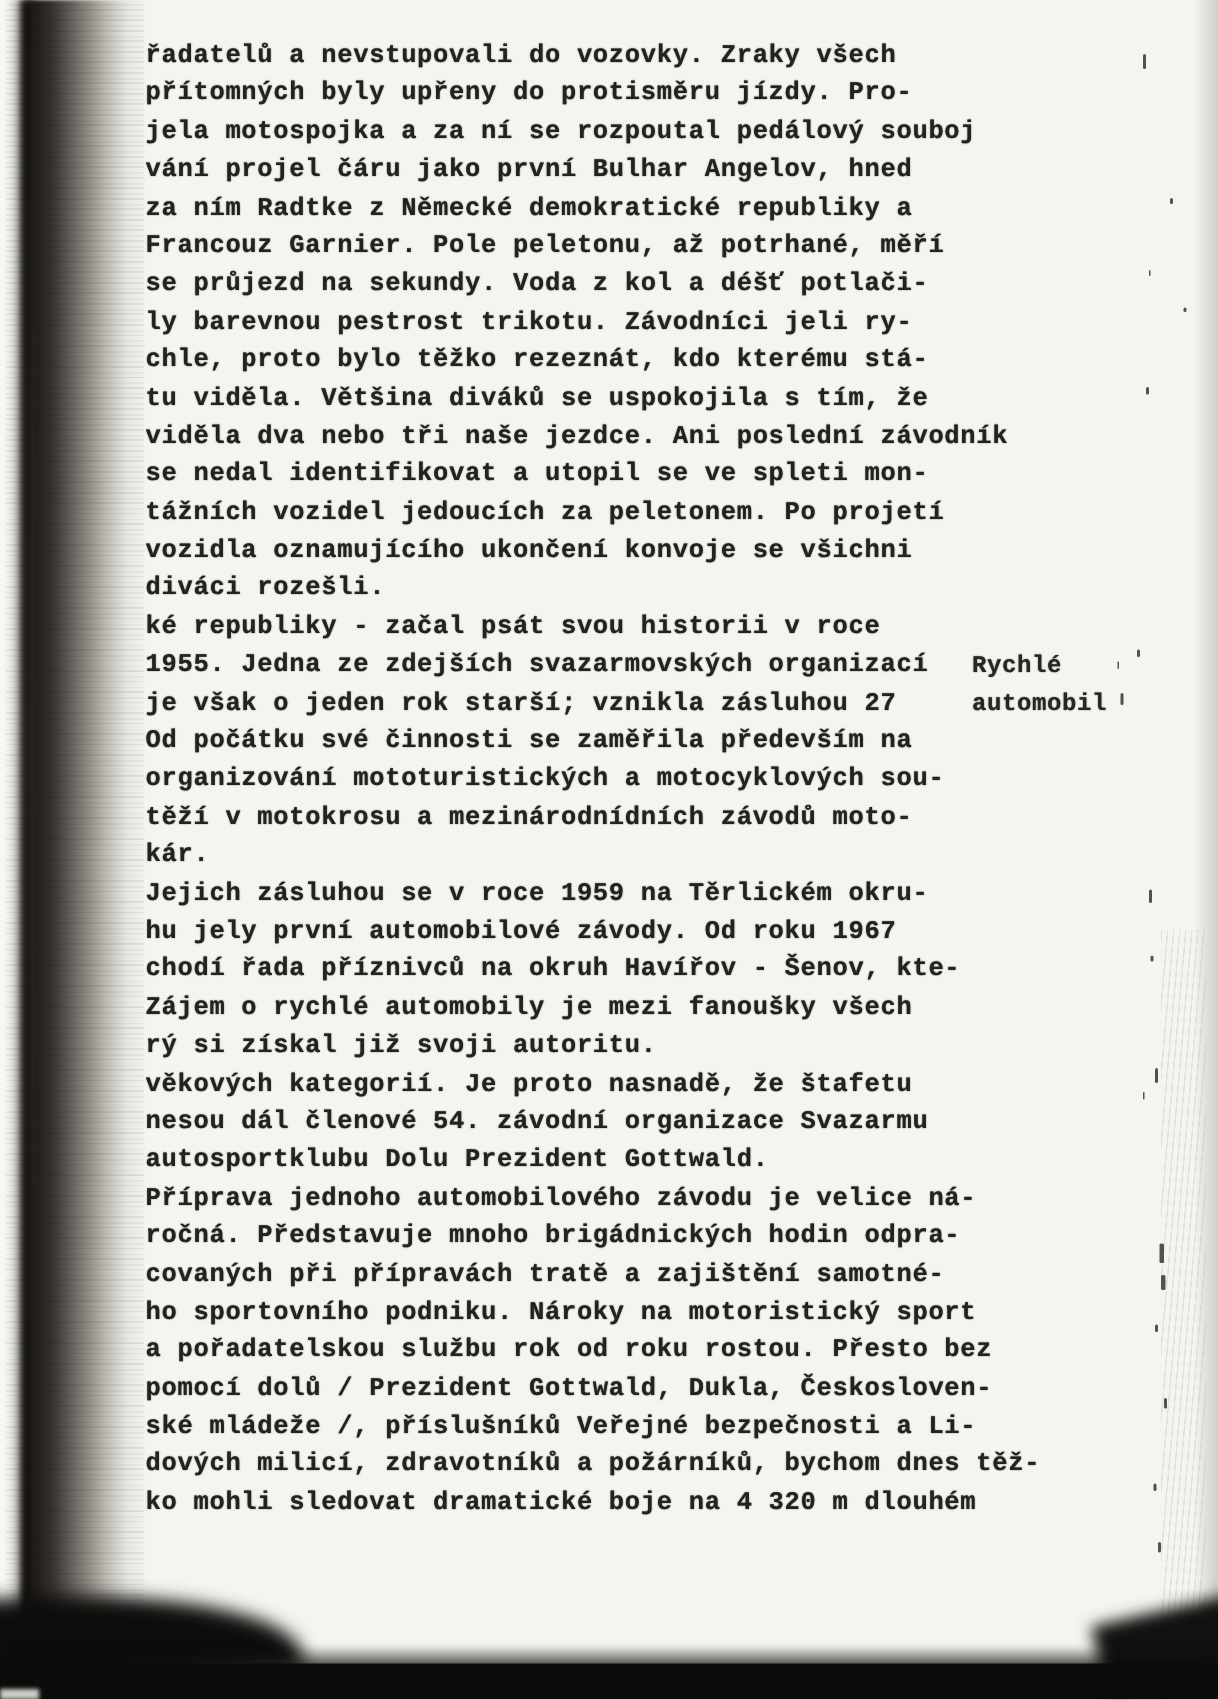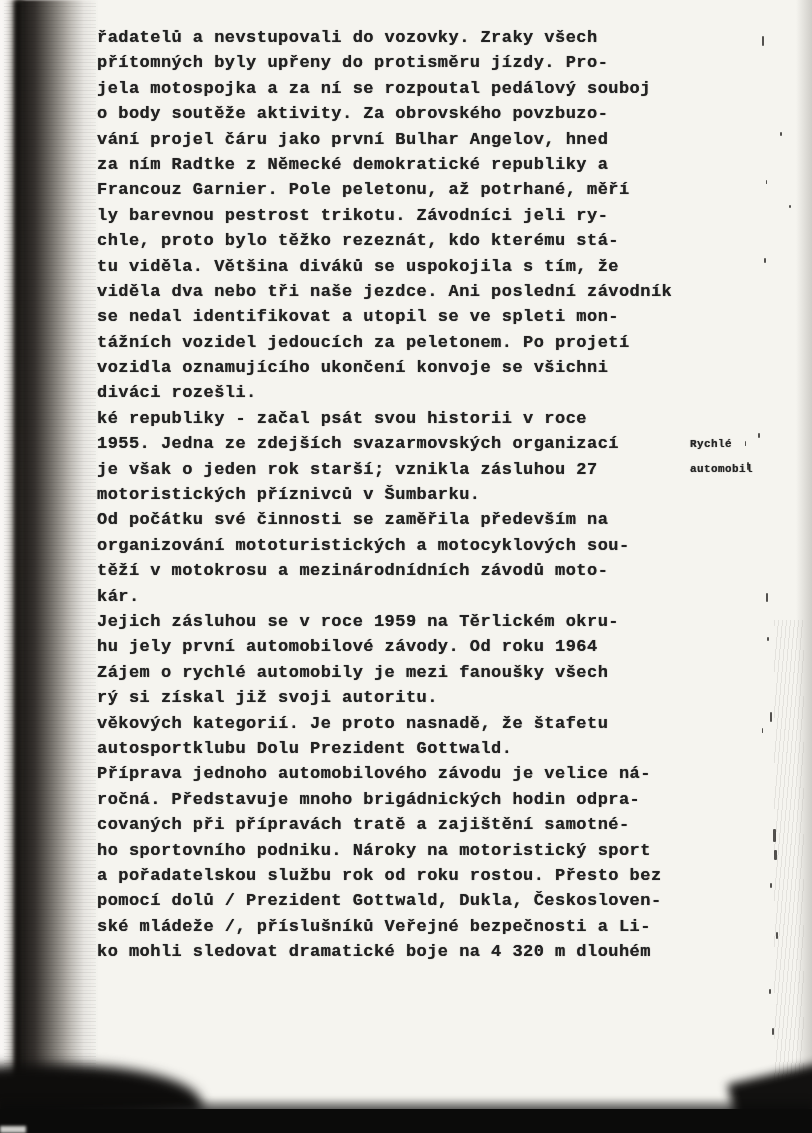--- a/index.html
+++ b/index.html
@@ -71,75 +71,77 @@
   .text-block{
     position:absolute;left:97px;top:25px;width:648px;
     color:var(--ink,#262626);
     font-size:17px;line-height:25.4px;font-weight:600;
     letter-spacing:.45px;
     text-shadow:0 0 .9px rgba(38,36,34,.85);
     filter:blur(.25px) contrast(1.04);
   }
   .line{white-space:pre;height:25.4px;}
   .margin-note{
-    position:absolute;left:690px;top:433px;
+    position:absolute;left:648px;top:433px;
     color:var(--ink,#262626);
-    font-size:11px;line-height:23px;font-weight:600;letter-spacing:.4px;
+    font-size:16px;line-height:23px;font-weight:600;letter-spacing:.4px;
     text-shadow:0 0 .9px rgba(38,36,34,.85);
     filter:blur(.25px);
   }
   
   .speck{position:absolute;background:#2a2825;opacity:.8;border-radius:1px;}
 </style>
 </head>
 <body>
 
 <div class="page">
 
   <div class="gutter"></div>
   <div class="gutter-core"></div>
   <div class="gutter-grain"></div>
 
   <div class="text-block">
       <div class="line">řadatelů a nevstupovali do vozovky. Zraky všech</div>
       <div class="line">přítomných byly upřeny do protisměru jízdy. Pro-</div>
       <div class="line">jela motospojka a za ní se rozpoutal pedálový souboj</div>
-      <div class="line">o body soutěže aktivity. Za obrovského povzbuzo-</div>
       <div class="line">vání projel čáru jako první Bulhar Angelov, hned</div>
       <div class="line">za ním Radtke z Německé demokratické republiky a</div>
       <div class="line">Francouz Garnier. Pole peletonu, až potrhané, měří</div>
+      <div class="line">se průjezd na sekundy. Voda z kol a déšť potlači-</div>
       <div class="line">ly barevnou pestrost trikotu. Závodníci jeli ry-</div>
       <div class="line">chle, proto bylo těžko rezeznát, kdo kterému stá-</div>
       <div class="line">tu viděla. Většina diváků se uspokojila s tím, že</div>
       <div class="line">viděla dva nebo tři naše jezdce. Ani poslední závodník</div>
       <div class="line">se nedal identifikovat a utopil se ve spleti mon-</div>
       <div class="line">tážních vozidel jedoucích za peletonem. Po projetí</div>
       <div class="line">vozidla oznamujícího ukončení konvoje se všichni</div>
       <div class="line">diváci rozešli.</div>
       <div class="line">ké republiky - začal psát svou historii v roce</div>
       <div class="line">1955. Jedna ze zdejších svazarmovských organizací</div>
       <div class="line">je však o jeden rok starší; vznikla zásluhou 27</div>
-      <div class="line">motoristických příznivců v Šumbarku.</div>
       <div class="line">Od počátku své činnosti se zaměřila především na</div>
       <div class="line">organizování mototuristických a motocyklových sou-</div>
       <div class="line">těží v motokrosu a mezinárodnídních závodů moto-</div>
       <div class="line">kár.</div>
       <div class="line">Jejich zásluhou se v roce 1959 na Těrlickém okru-</div>
-      <div class="line">hu jely první automobilové závody. Od roku 1964</div>
+      <div class="line">hu jely první automobilové závody. Od roku 1967</div>
+      <div class="line">chodí řada příznivců na okruh Havířov - Šenov, kte-</div>
       <div class="line">Zájem o rychlé automobily je mezi fanoušky všech</div>
       <div class="line">rý si získal již svoji autoritu.</div>
       <div class="line">věkových kategorií. Je proto nasnadě, že štafetu</div>
+      <div class="line">nesou dál členové 54. závodní organizace Svazarmu</div>
       <div class="line">autosportklubu Dolu Prezident Gottwald.</div>
       <div class="line">Příprava jednoho automobilového závodu je velice ná-</div>
       <div class="line">ročná. Představuje mnoho brigádnických hodin odpra-</div>
       <div class="line">covaných při přípravách tratě a zajištění samotné-</div>
       <div class="line">ho sportovního podniku. Nároky na motoristický sport</div>
       <div class="line">a pořadatelskou službu rok od roku rostou. Přesto bez</div>
       <div class="line">pomocí dolů / Prezident Gottwald, Dukla, Českosloven-</div>
       <div class="line">ské mládeže /, příslušníků Veřejné bezpečnosti a Li-</div>
+      <div class="line">dových milicí, zdravotníků a požárníků, bychom dnes těž-</div>
       <div class="line">ko mohli sledovat dramatické boje na 4 320 m dlouhém</div>
     </div>
 
   <div class="margin-note">
     <div class="line">Rychlé</div>
     <div class="line">automobil</div>
   </div>
 
   <div class="right-streaks"></div>
   <div class="right-edge-shade"></div>

